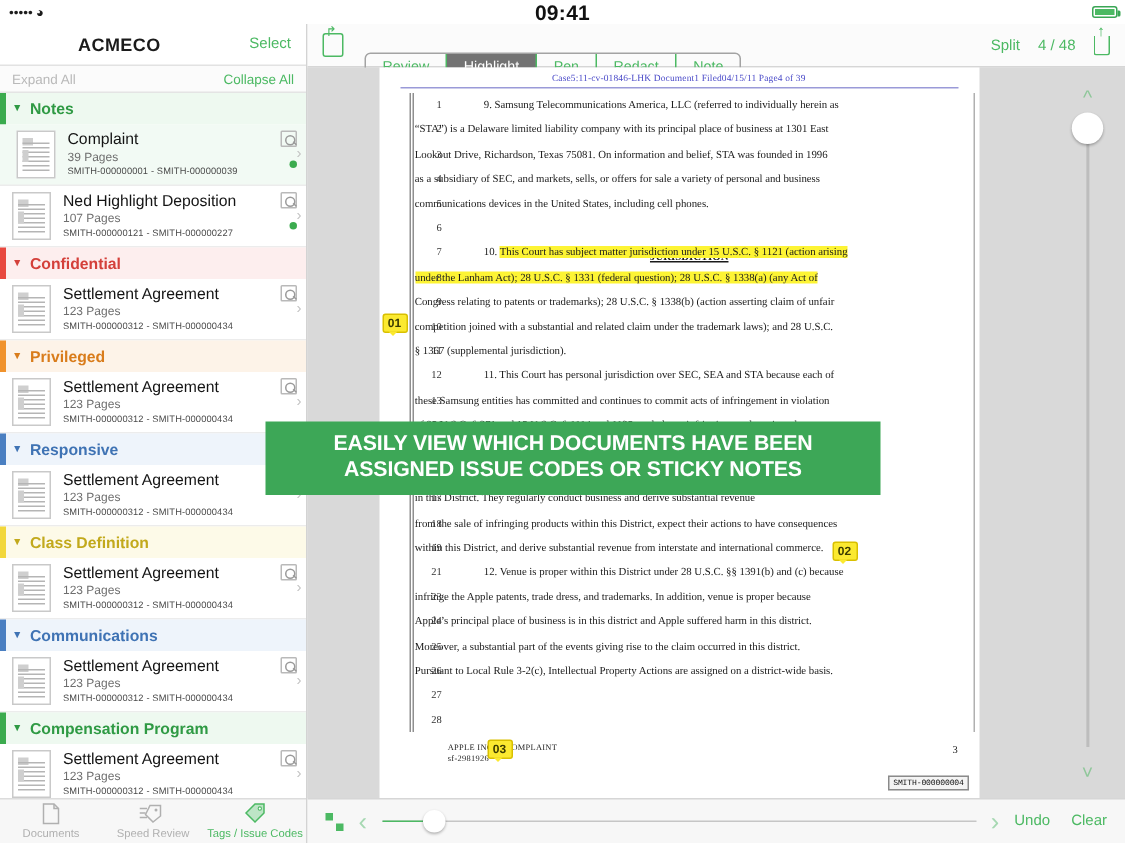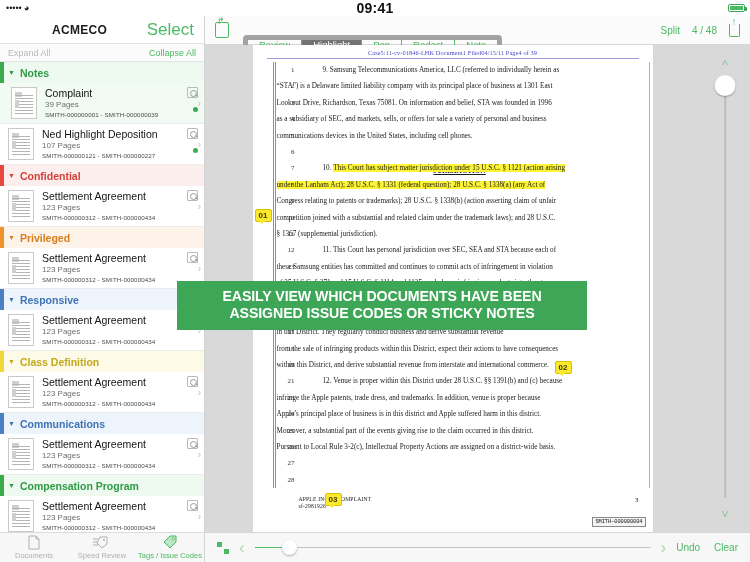--- a/index.html
+++ b/index.html
@@ -37,21 +37,21 @@
 
   
   .sidebar { width: 205px; flex: 0 0 205px; display: flex; flex-direction: column; background: #fff; border-right: 1px solid #d3d3d3; }
   .sb-header {
     height: 28px; flex: 0 0 28px;
     display: flex; align-items: center; justify-content: space-between;
     padding: 0 10px; background: #fff;
     border-bottom: 1px solid #e2e2e2;
   }
   .sb-title { font-size: 12px; font-weight: bold; color: #1b1b1b; letter-spacing: .3px; margin-left: 42px; }
-  .sb-select { font-size: 17px; color: #4cb963; }
+  .sb-select { font-size: 10px; color: #4cb963; }
   .sb-subhead {
     height: 18px; flex: 0 0 18px;
     display: flex; align-items: center; justify-content: space-between;
     padding: 0 8px; background: #fbfbfb;
     border-bottom: 1px solid #e4e4e4;
     font-size: 9px;
   }
   .sb-expand { color: #b9b9b9; }
   .sb-collapse { color: #4cb963; }
 
@@ -85,21 +85,21 @@
   .tabbar { height: 30px; flex: 0 0 30px; display: flex; background: #f7f7f7; border-top: 1px solid #dcdcdc; }
   .tab { flex: 1; display: flex; flex-direction: column; align-items: center; justify-content: center; gap: 1px; font-size: 7.5px; color: #b0b0b0; }
   .tab.active { color: #4cb963; }
   .tab .ic { height: 15px; display: flex; align-items: center; }
 
   
   .reader { flex: 1 1 auto; display: flex; flex-direction: column; min-width: 0; background: #d9d9d9; }
   .toolbar { height: 29px; flex: 0 0 29px; display: flex; align-items: center; padding: 0 10px; background: #fbfbfb; border-bottom: 1px solid #d6d6d6; }
   .tb-stamp { width: 14px; height: 16px; border: 1.3px solid #4cb963; border-radius: 2px; position: relative; margin-right: 14px; }
   .tb-stamp::after { content: "↱"; position: absolute; top: -7px; left: 1px; font-size: 9px; color: #4cb963; }
-  .seg { display: flex; border: 5px solid #a3a3a3; border-radius: 4px; overflow: hidden; height: 19px; margin-top: 28px; }
+  .seg { display: flex; border: 1px solid #a3a3a3; border-radius: 4px; overflow: hidden; height: 19px; margin-top: 28px; }
   .seg div { padding: 0 11px; display: flex; align-items: center; font-size: 9.5px; color: #4cb963; border-right: 1px solid #4cb963; }
   .seg div:last-child { border-right: 0; }
   .seg div.on { background: #737373; color: #fff; }
   .tb-right { margin-left: auto; display: flex; align-items: center; gap: 12px; font-size: 10px; color: #4cb963; }
   .share { width: 11px; height: 13px; border: 1.2px solid #4cb963; border-top: 0; border-radius: 0 0 2px 2px; position: relative; }
   .share::after { content:"↑"; position:absolute; top:-8px; left:1.5px; font-size:10px; color:#4cb963; }
 
   .pagearea { flex: 1 1 auto; display: flex; min-height: 0; position: relative; background: #d9d9d9; }
   .page { width: 400px; margin: 0 auto; background: #fff; position: relative; overflow: hidden; flex: 0 0 400px; }
   .page-caption { text-align: center; font-family: "Liberation Serif", serif; font-size: 6.3px; color: #4a4ac8; padding-top: 4px; letter-spacing: .1px; }

